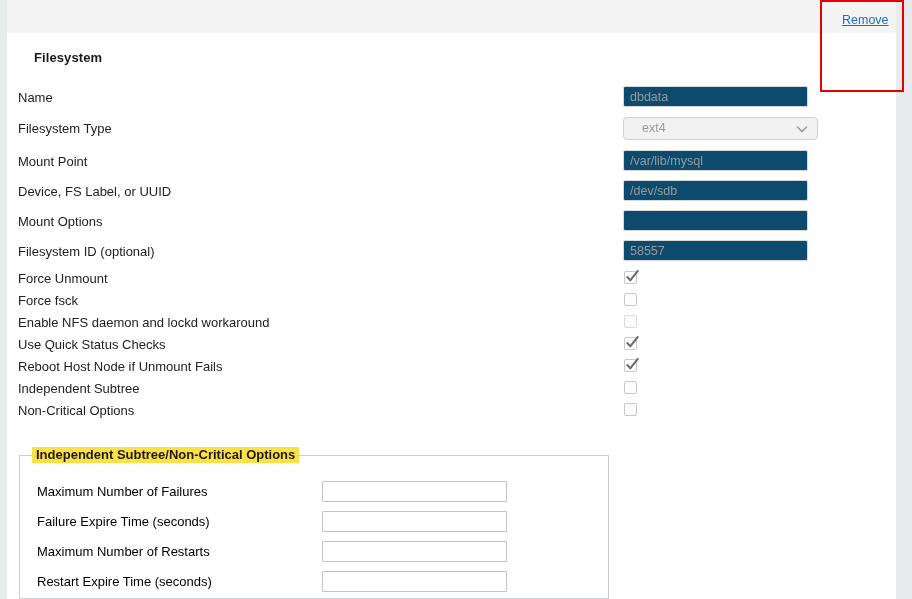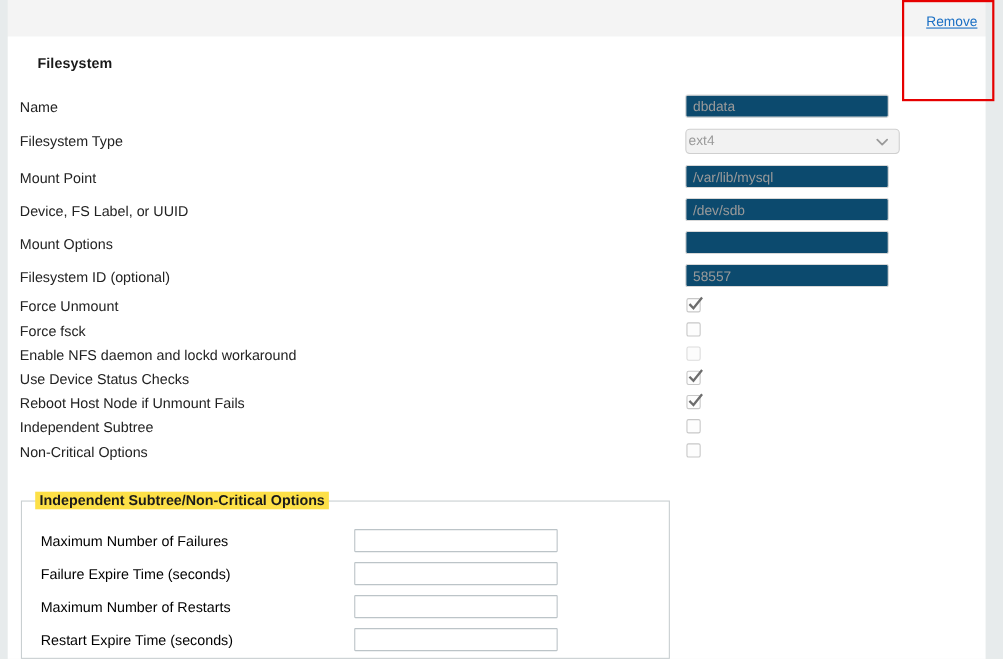--- a/index.html
+++ b/index.html
@@ -112,21 +112,21 @@
     position: absolute;
     left: 623px;
     width: 195px;
     height: 23px;
     background: #f2f2f2;
     border: 1px solid #cfcfcf;
     border-radius: 4px;
     font-family: "Liberation Sans", sans-serif;
     font-size: 12.5px;
     color: #9a9a9a;
-    padding: 0 2px;
+    padding: 0 18px;
   }
   .sel-caret {
     position: absolute;
     width: 11px; height: 11px;
     pointer-events: none;
   }
   .sel-caret svg { display: block; }
 
   
   .cbox {
@@ -236,21 +236,21 @@
       <div class="row-label" style="top: 271px;">Force Unmount</div>
       <div class="cbox" style="top: 271px;">
         <span class="tick"><svg width="15" height="15" viewBox="0 0 15 15">
             <path d="M2.5 8.2 L5.4 11.2 L12.6 2.2" fill="none" stroke="#6d6d6d" stroke-width="2.1" stroke-linecap="square"></path>
           </svg></span>
       </div>
       <div class="row-label" style="top: 293px;">Force fsck</div>
       <div class="cbox" style="top: 293px;"></div>
       <div class="row-label" style="top: 315px;">Enable NFS daemon and lockd workaround</div>
       <div class="cbox dim" style="top: 315px;"></div>
-      <div class="row-label" style="top: 337px;">Use Device Status Checks</div>
+      <div class="row-label" style="top: 337px;">Use Quick Status Checks</div>
       <div class="cbox" style="top: 337px;">
         <span class="tick"><svg width="15" height="15" viewBox="0 0 15 15">
             <path d="M2.5 8.2 L5.4 11.2 L12.6 2.2" fill="none" stroke="#6d6d6d" stroke-width="2.1" stroke-linecap="square"></path>
           </svg></span>
       </div>
       <div class="row-label" style="top: 359px;">Reboot Host Node if Unmount Fails</div>
       <div class="cbox" style="top: 359px;">
         <span class="tick"><svg width="15" height="15" viewBox="0 0 15 15">
             <path d="M2.5 8.2 L5.4 11.2 L12.6 2.2" fill="none" stroke="#6d6d6d" stroke-width="2.1" stroke-linecap="square"></path>
           </svg></span>

